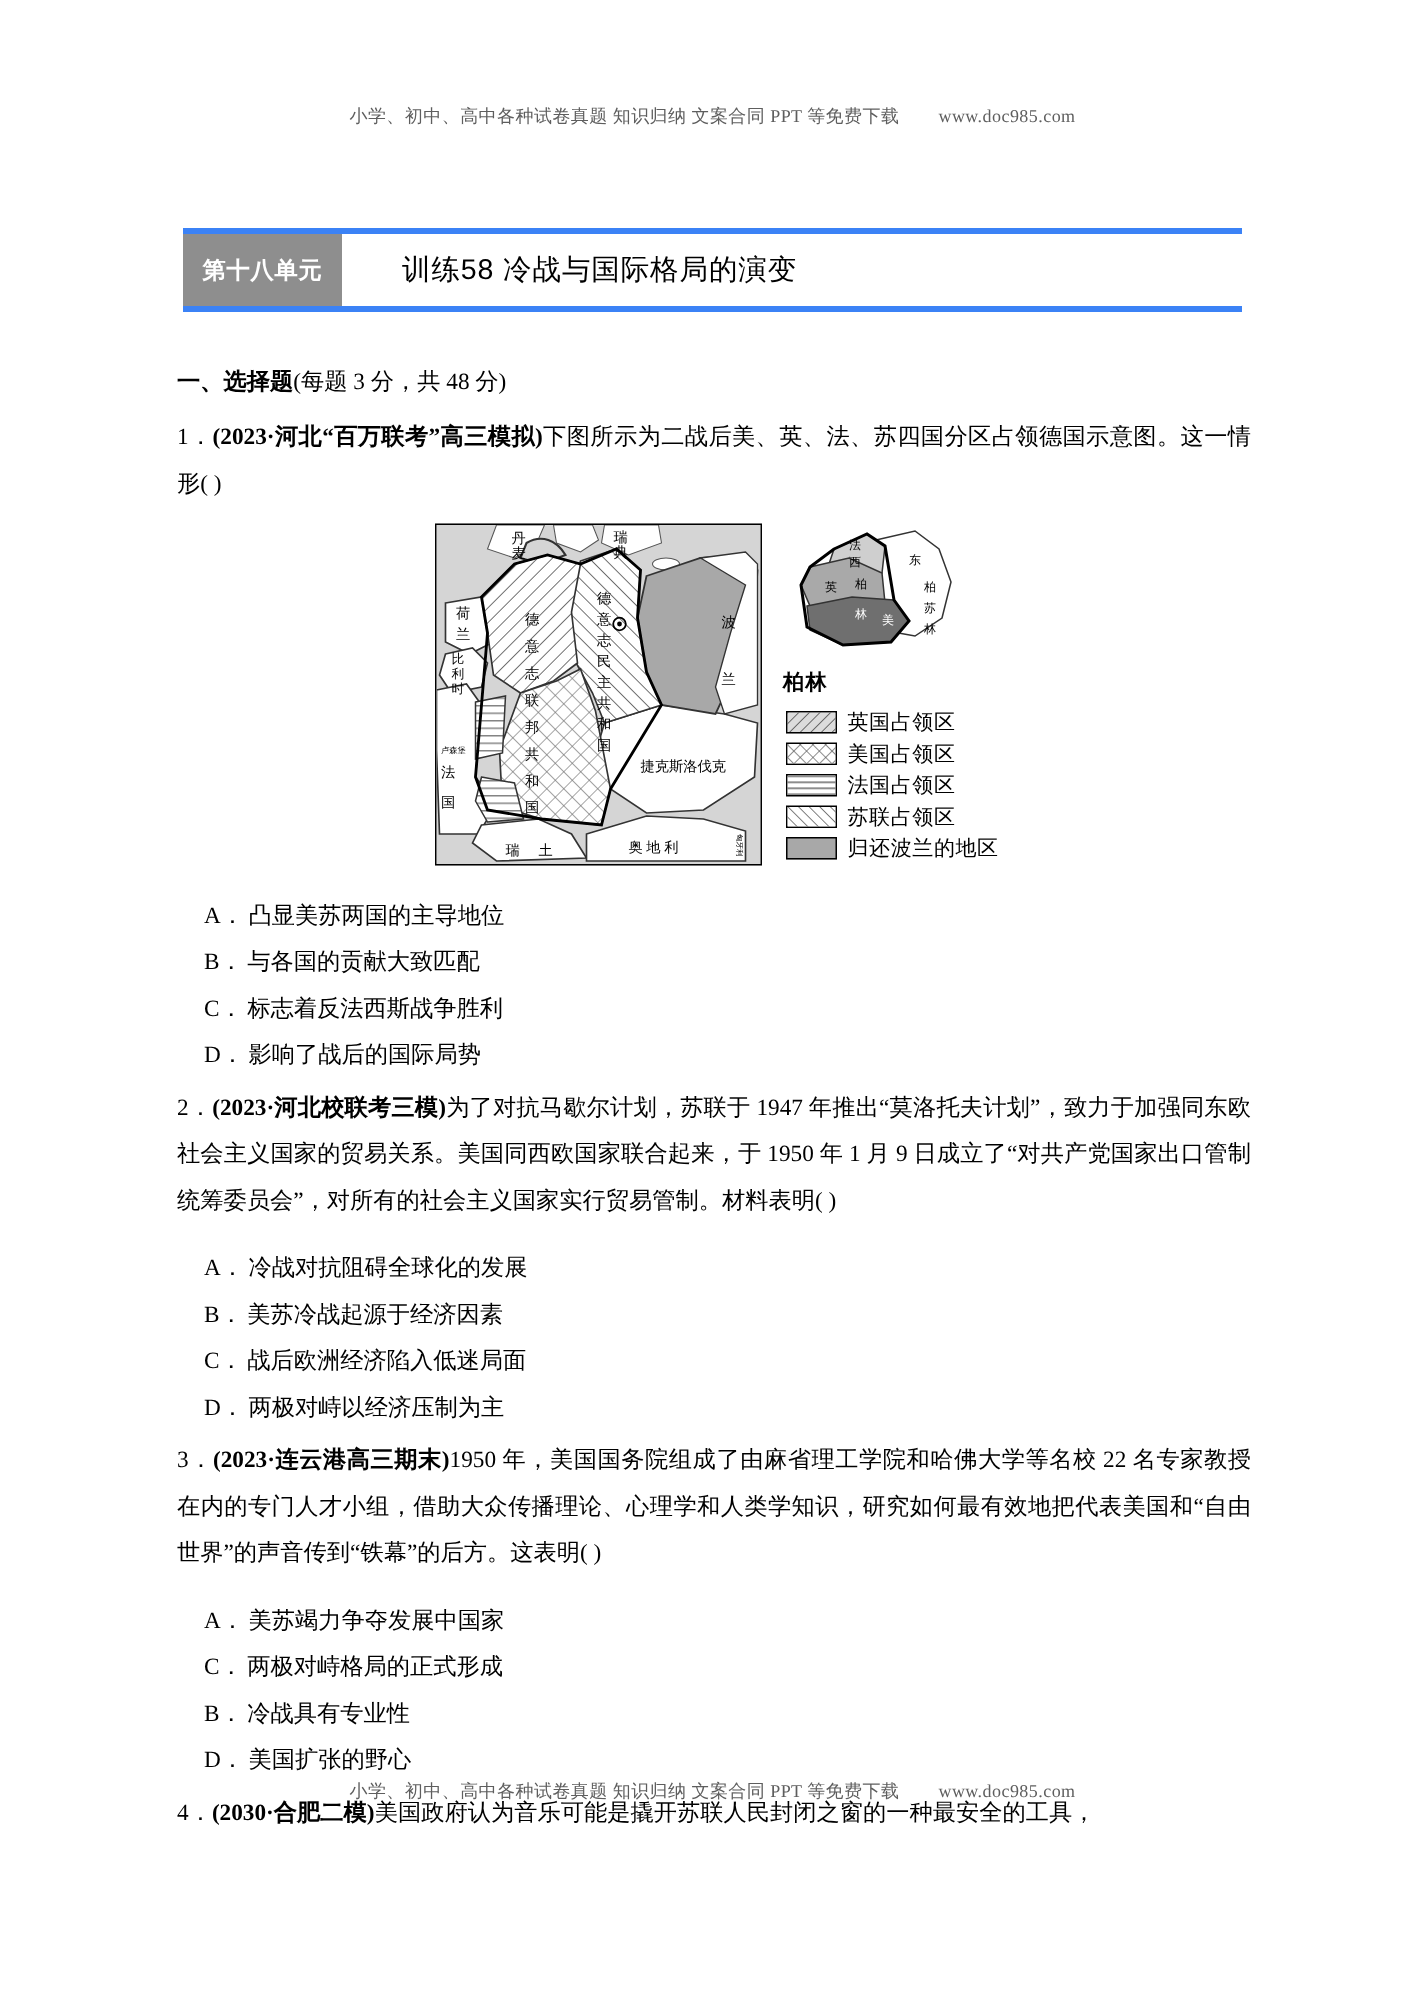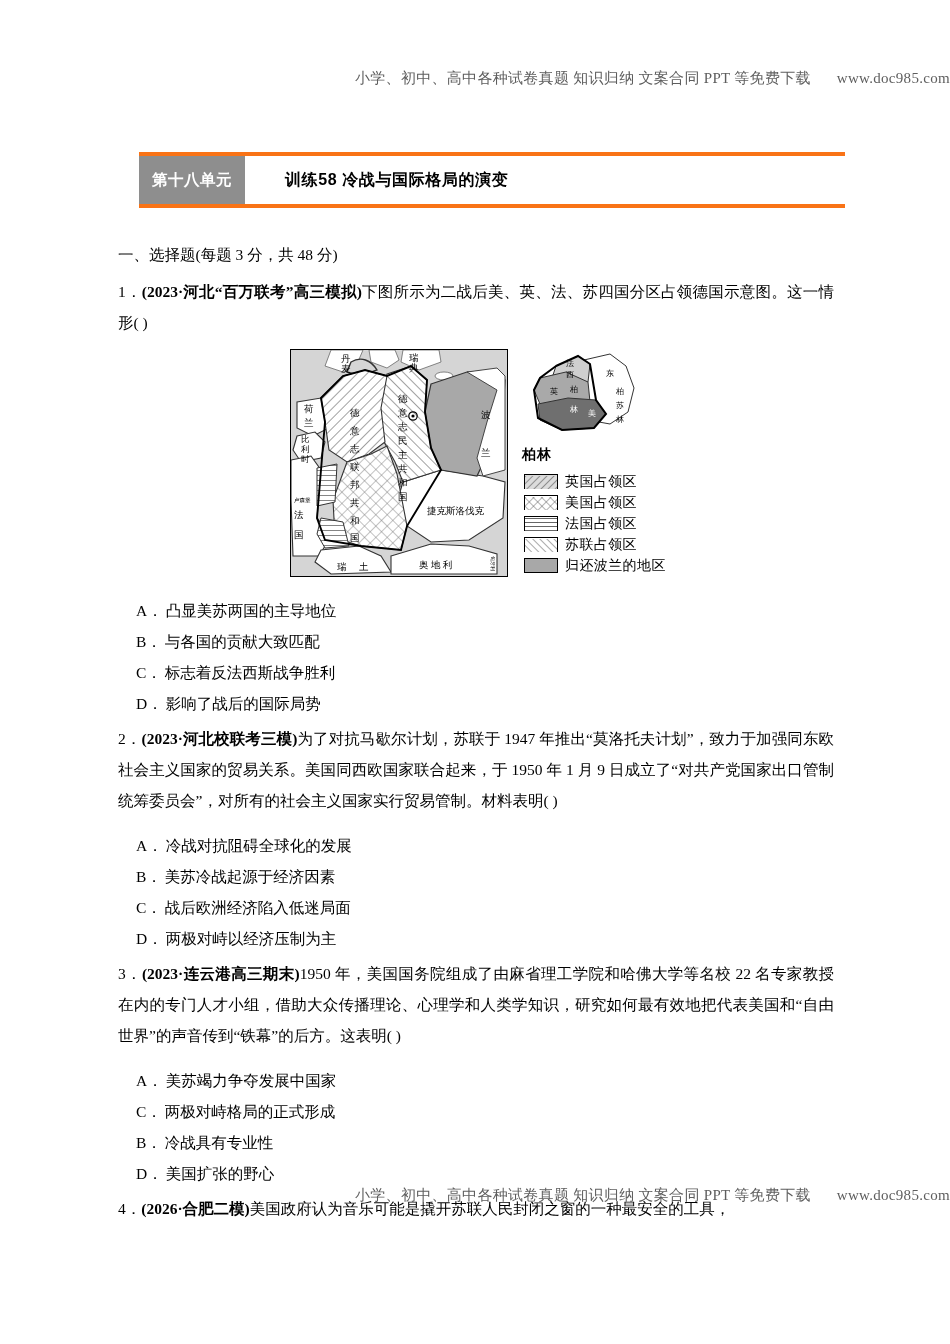--- a/index.html
+++ b/index.html
@@ -19,44 +19,43 @@
     width: 950px;
     height: 1344px;
     position: relative;
     box-sizing: border-box;
   }
   
   .watermark {
     position: absolute;
     left: 0;
     width: 950px;
-    text-align: right;
-    font-size: 15px;
+    text-align: center;
+    font-size: 12px;
     color: #5e5e5e;
     letter-spacing: 0.3px;
     white-space: nowrap;
   }
   .watermark .wm-url {
     margin-left: 26px;
     font-family: "Liberation Serif", serif;
   }
   #watermark-top { top: 69px; }
   #watermark-bottom { top: 1186px; }
 
   
   .banner {
     position: absolute;
     left: 122px;
     top: 152px;
     width: 706px;
     height: 56px;
-    background: #f97316;
+    background: #3b82f6;
     display: flex;
     align-items: stretch;
-    margin-left: 17px;
   }
   .banner-inner {
     position: absolute;
     left: 0;
     top: 4px;
     height: 48px;
     display: flex;
     align-items: stretch;
   }
   .unit-tag {
@@ -73,40 +72,40 @@
   }
   .banner-title-box {
     width: 600px;
     background: #ffffff;
     display: flex;
     align-items: center;
     padding-left: 40px;
     box-sizing: border-box;
   }
   .banner-title {
-    font-size: 16px;
-    font-weight: bold;
+    font-size: 19px;
+    font-weight: normal;
     letter-spacing: 0.6px;
     font-family: "Liberation Sans", sans-serif;
   }
 
   
   .content {
     position: absolute;
     left: 118px;
     top: 240px;
     width: 716px;
   }
   .section-head {
     font-size: 15.5px;
     line-height: 30px;
     margin-bottom: 6px;
   }
   .section-head .sh-bold {
-    font-weight: normal;
+    font-weight: bold;
   }
   .q-block {
     font-size: 15.5px;
     line-height: 31px;
     text-align: justify;
     margin-top: 4px;
   }
   .q-num {
     font-family: "Liberation Serif", serif;
   }
@@ -448,21 +447,21 @@
       <span class="q-num">3．</span><span class="q-src">(2023·连云港高三期末)</span><span>1950 年，美国国务院组成了由麻省理工学院和哈佛大学等名校 22 名专家教授在内的专门人才小组，借助大众传播理论、心理学和人类学知识，研究如何最有效地把代表美国和“自由世界”的声音传到“铁幕”的后方。这表明(    )</span>
     </div>
     <div class="opts">
       <div class="opt"><span class="opt-letter">A．</span><span>美苏竭力争夺发展中国家</span></div>
       <div class="opt"><span class="opt-letter">C．</span><span>两极对峙格局的正式形成</span></div>
       <div class="opt"><span class="opt-letter">B．</span><span>冷战具有专业性</span></div>
       <div class="opt"><span class="opt-letter">D．</span><span>美国扩张的野心</span></div>
     </div>
 
     <div class="q-block">
-      <span class="q-num">4．</span><span class="q-src">(2026·合肥二模)</span><span>美国政府认为音乐可能是撬开苏联人民封闭之窗的一种最安全的工具，</span>
+      <span class="q-num">4．</span><span class="q-src">(2030·合肥二模)</span><span>美国政府认为音乐可能是撬开苏联人民封闭之窗的一种最安全的工具，</span>
     </div>
 
   </div>
 
   <div class="watermark" id="watermark-bottom">
     <span>小学、初中、高中各种试卷真题  知识归纳  文案合同  PPT 等免费下载</span><span class="wm-url">www.doc985.com</span>
   </div>
 
 </div>
 

